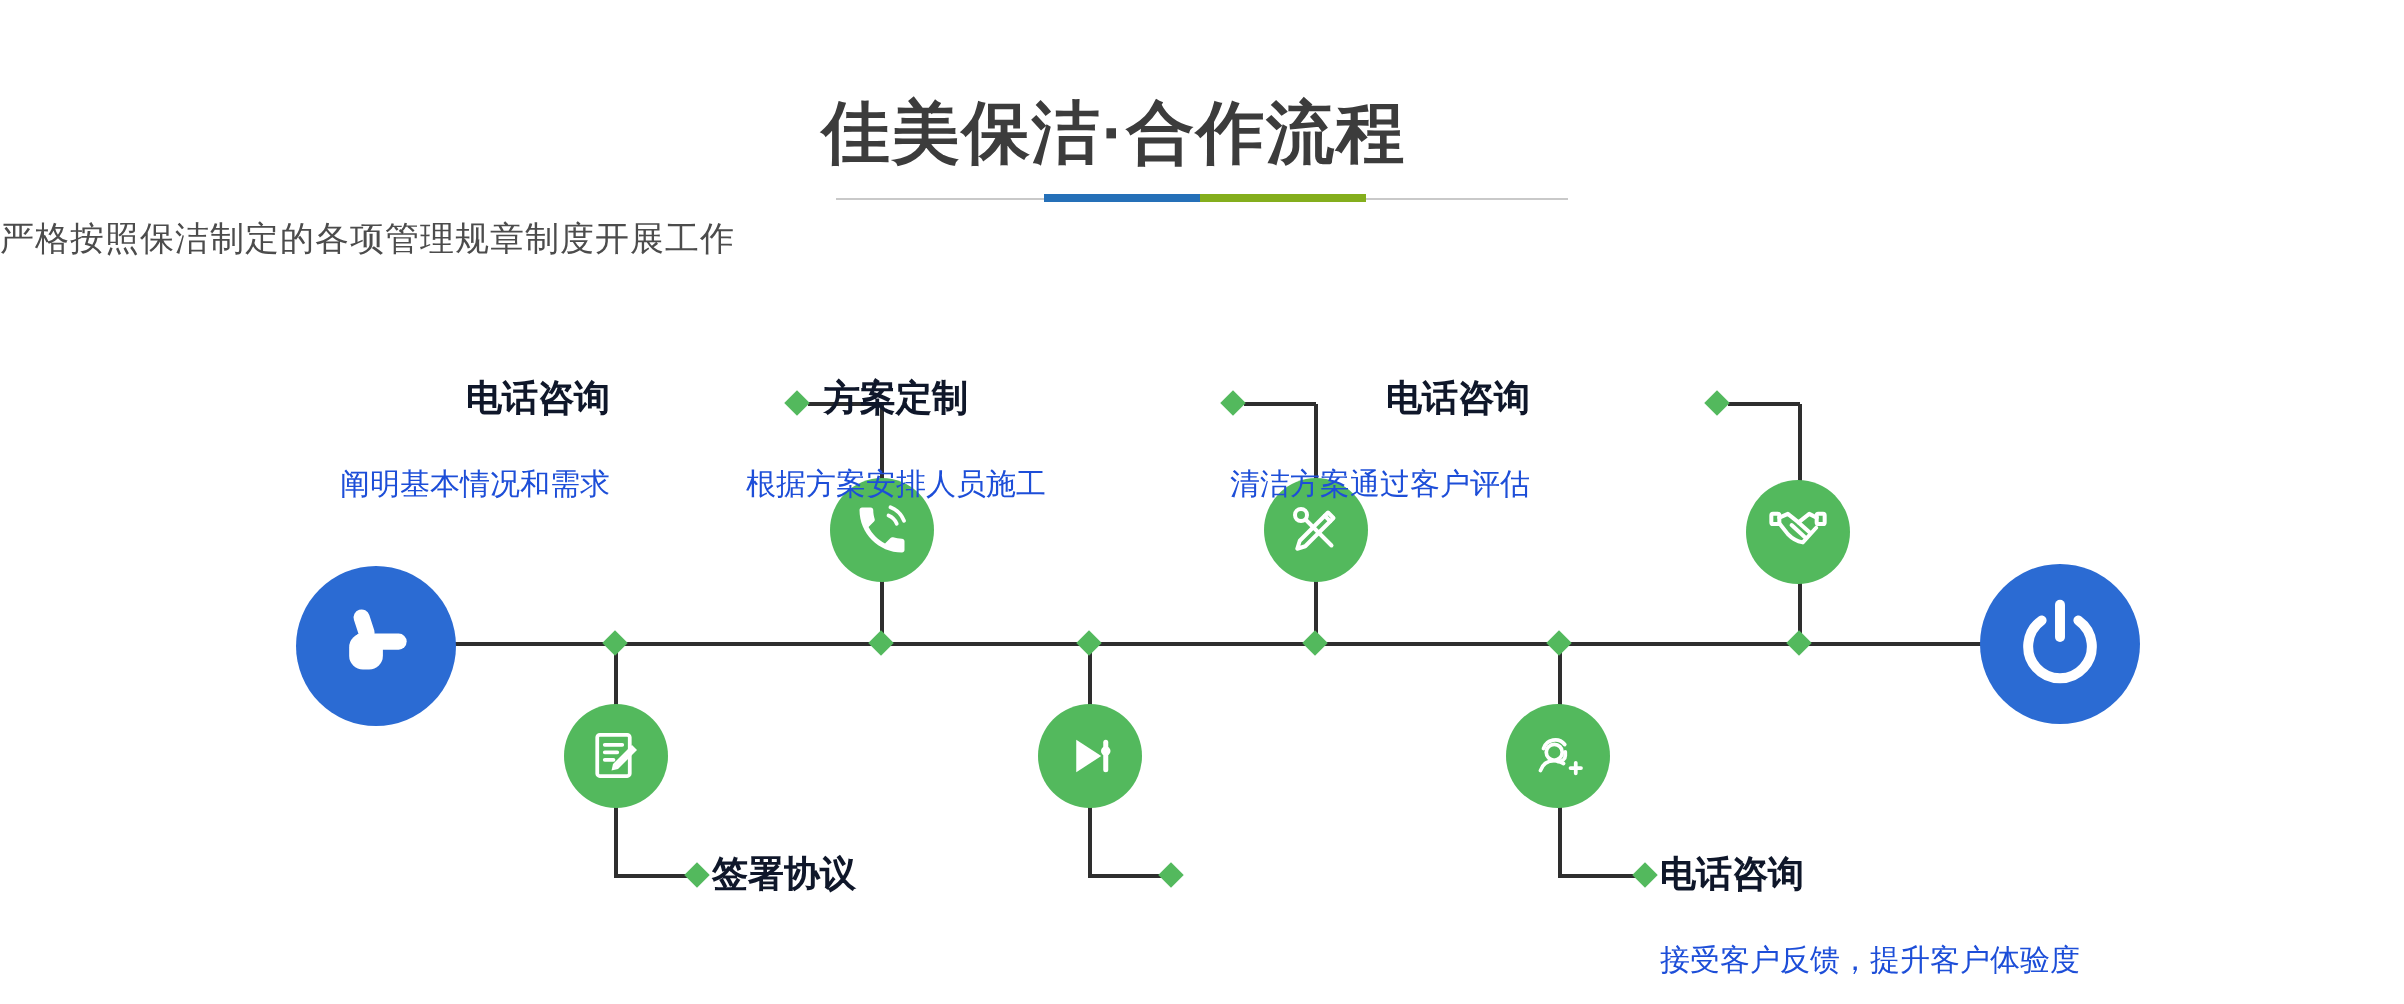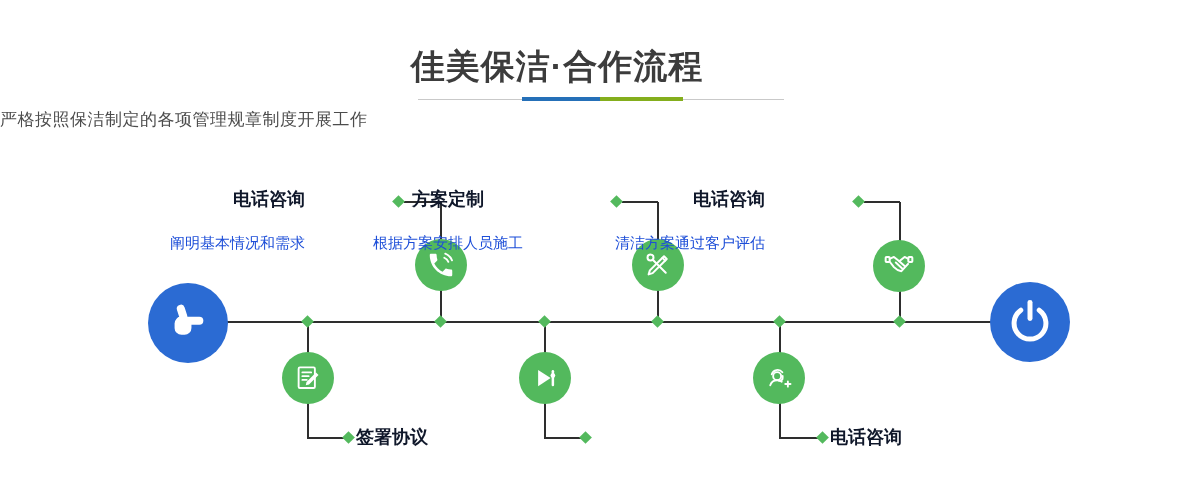--- a/index.html
+++ b/index.html
@@ -185,15 +185,16 @@
   <div class="label top" style="right:349px;">
     <div class="step-title">电话咨询</div>
     <div class="step-desc">清洁方案通过客户评估</div>
   </div>
 
   <div class="label bottom" style="left:356px;">
     <div class="step-title">签署协议</div>
   </div>
   <div class="label bottom" style="left:830px;">
     <div class="step-title">电话咨询</div>
+    <div class="step-desc">接受客户反馈，提升客户体验度</div>
   </div>
 
 </div>
 
 </body></html>

